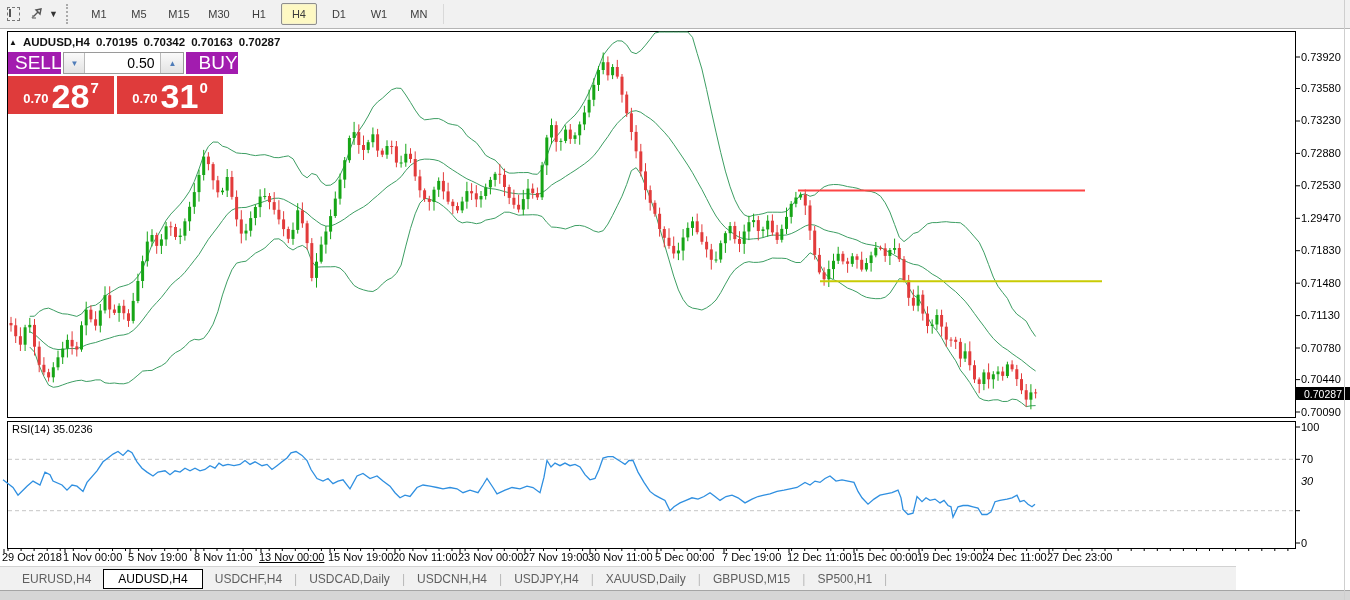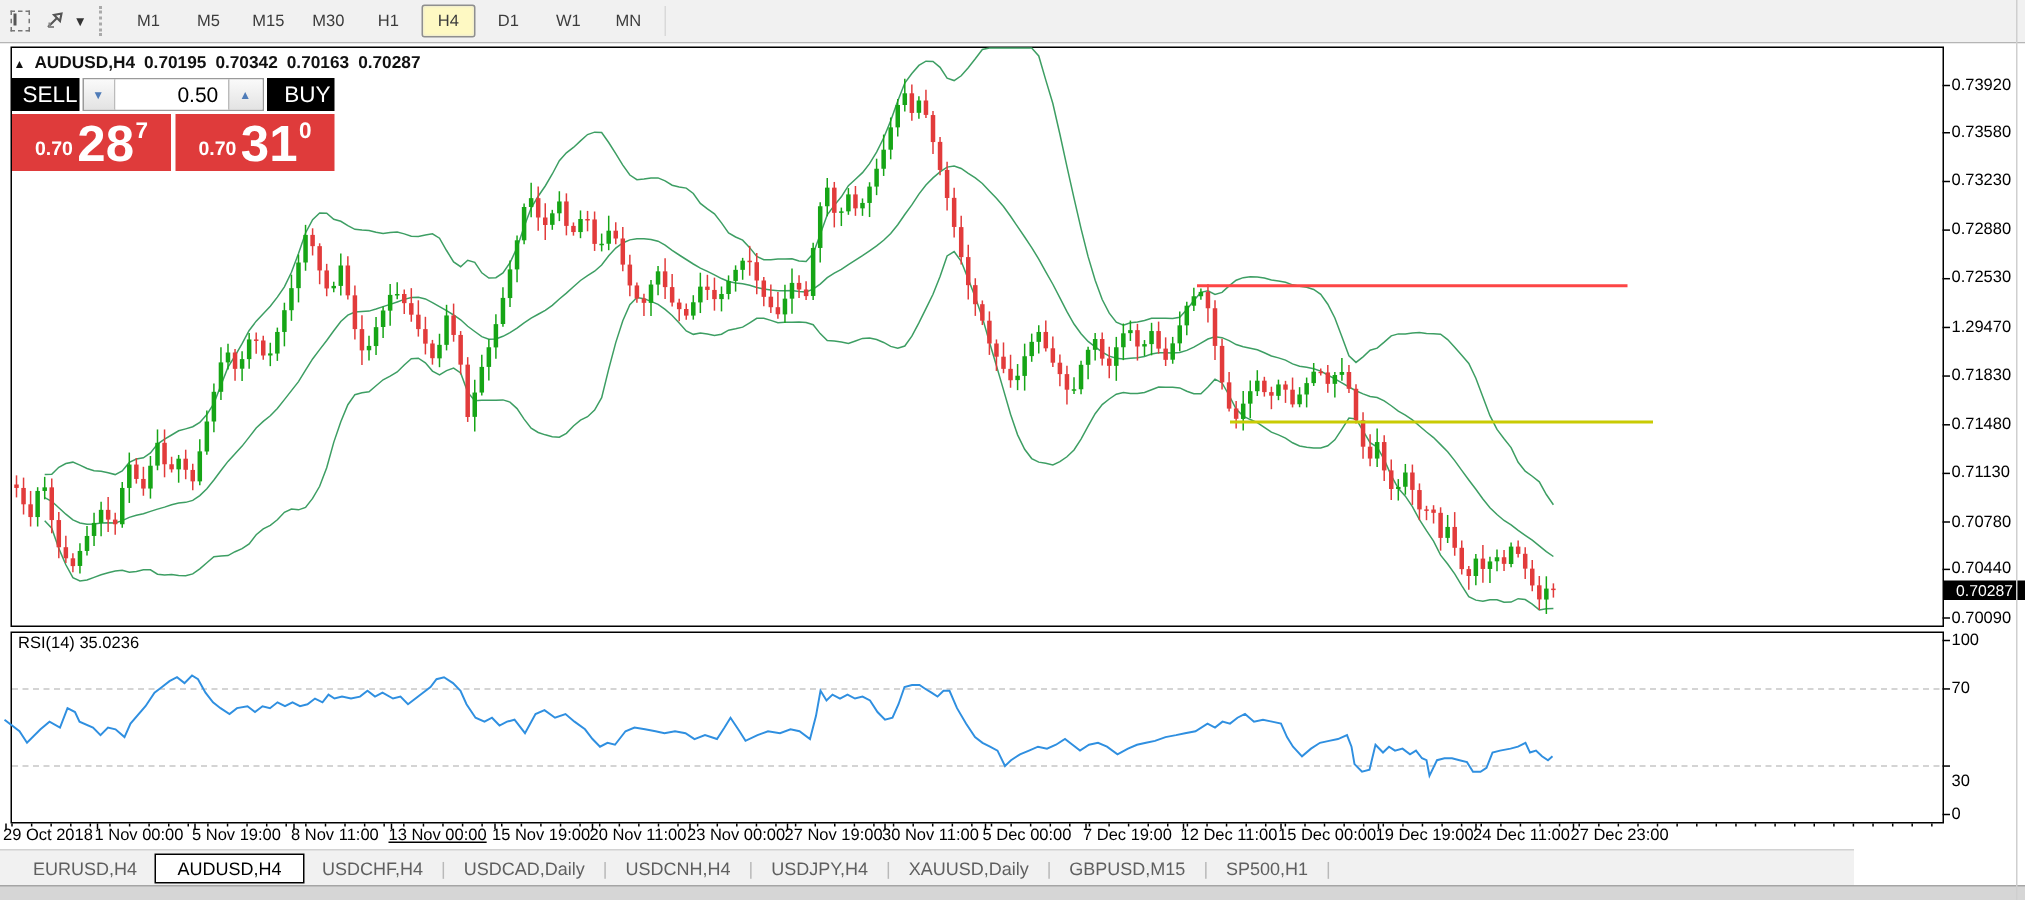--- a/index.html
+++ b/index.html
@@ -21,21 +21,21 @@
   .rborder{position:absolute;left:1344px;top:0;width:1px;height:600px;background:#cfcfcf;}
   
   #chart-svg{position:absolute;left:0;top:0;}
   
   .chart-title{position:absolute;left:9px;top:36px;font-size:11.5px;font-weight:bold;color:#111;
                display:flex;align-items:center;gap:6px;}
   .chart-title .arrow{font-size:8px;}
   
   .trade-panel{position:absolute;left:8px;top:52px;width:215px;}
   .tp-row1{display:flex;height:22px;}
-  .btn-sell,.btn-buy{background:#000000;color:#fff;font-size:15px;display:flex;align-items:center;}
+  .btn-sell,.btn-buy{background:#a21caf;color:#fff;font-size:19px;display:flex;align-items:center;}
   .btn-sell{width:47px;padding-left:7px;}
   .btn-buy{width:42px;padding-left:12px;margin-left:2px;}
   .vol-group{display:flex;margin-left:2px;border:1px solid #9a9a9a;height:20px;}
   .spinbtn{width:20px;background:linear-gradient(#fafafa,#e3e3e3);display:flex;align-items:center;
            justify-content:center;font-size:8px;color:#4f7cb8;border:0;}
   .spin-up{border-left:1px solid #bbb;width:22px;}
   .spin-dn{border-right:1px solid #bbb;}
   .vol-input{width:69px;background:#fff;font-size:14px;color:#000;display:flex;align-items:center;
              justify-content:flex-end;padding-right:6px;}
   .tp-row2{display:flex;margin-top:2px;height:38px;}
@@ -718,21 +718,21 @@
       <div class="plabel" style="top: 244.221px;">0.71830</div>
       <div class="plabel" style="top: 276.662px;">0.71480</div>
       <div class="plabel" style="top: 309.103px;">0.71130</div>
       <div class="plabel" style="top: 341.544px;">0.70780</div>
       <div class="plabel" style="top: 373.059px;">0.70440</div>
       <div class="plabel" style="top: 405.5px;">0.70090</div>
     </div>
   <div id="rsi-axis-labels">
       <div class="plabel" style="top: 420.5px;">100</div>
       <div class="plabel" style="top: 452.75px;">70</div>
-      <div class="plabel" style="top: 515px;">30</div>
+      <div class="plabel" style="top: 475px; font-style: italic;">30</div>
       <div class="plabel" style="top: 536.5px;">0</div>
     </div>
   <div id="time-labels">
       <div class="tlabel" style="left: 2px;">29 Oct 2018</div>
       <div class="tlabel" style="left: 63px;">1 Nov 00:00</div>
       <div class="tlabel" style="left: 128px;">5 Nov 19:00</div>
       <div class="tlabel" style="left: 194px;">8 Nov 11:00</div>
       <div class="tlabel" style="left: 259px; text-decoration: underline;">13 Nov 00:00</div>
       <div class="tlabel" style="left: 328px;">15 Nov 19:00</div>
       <div class="tlabel" style="left: 393px;">20 Nov 11:00</div>

